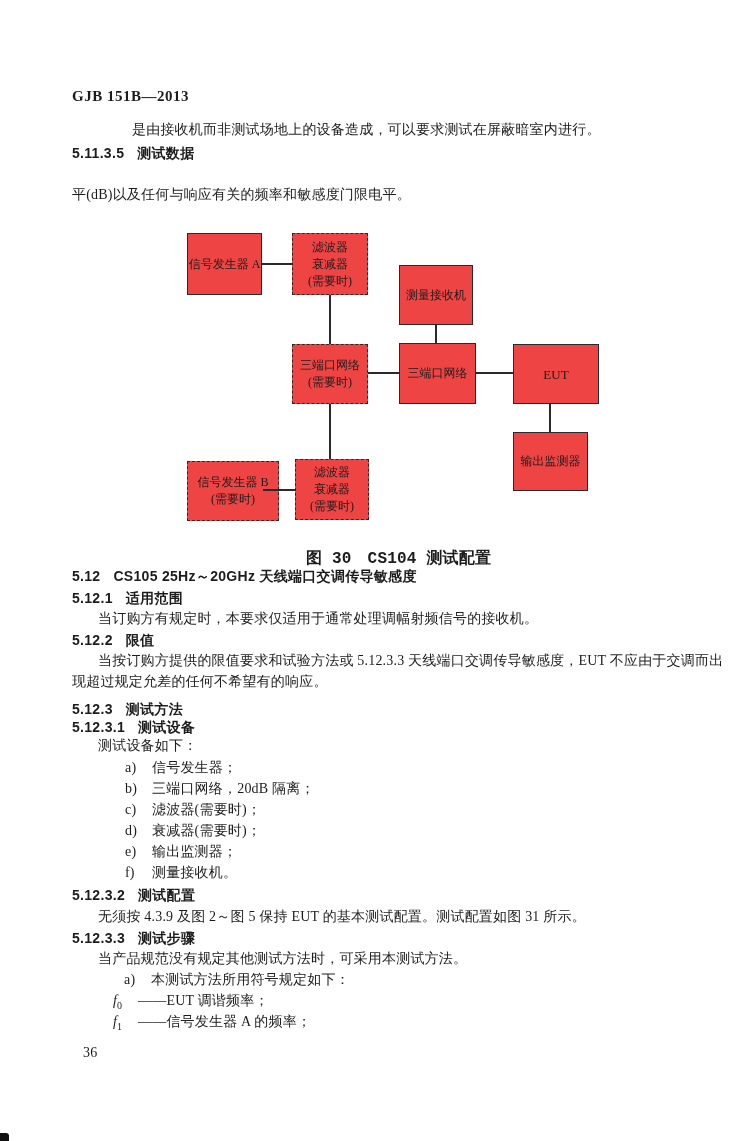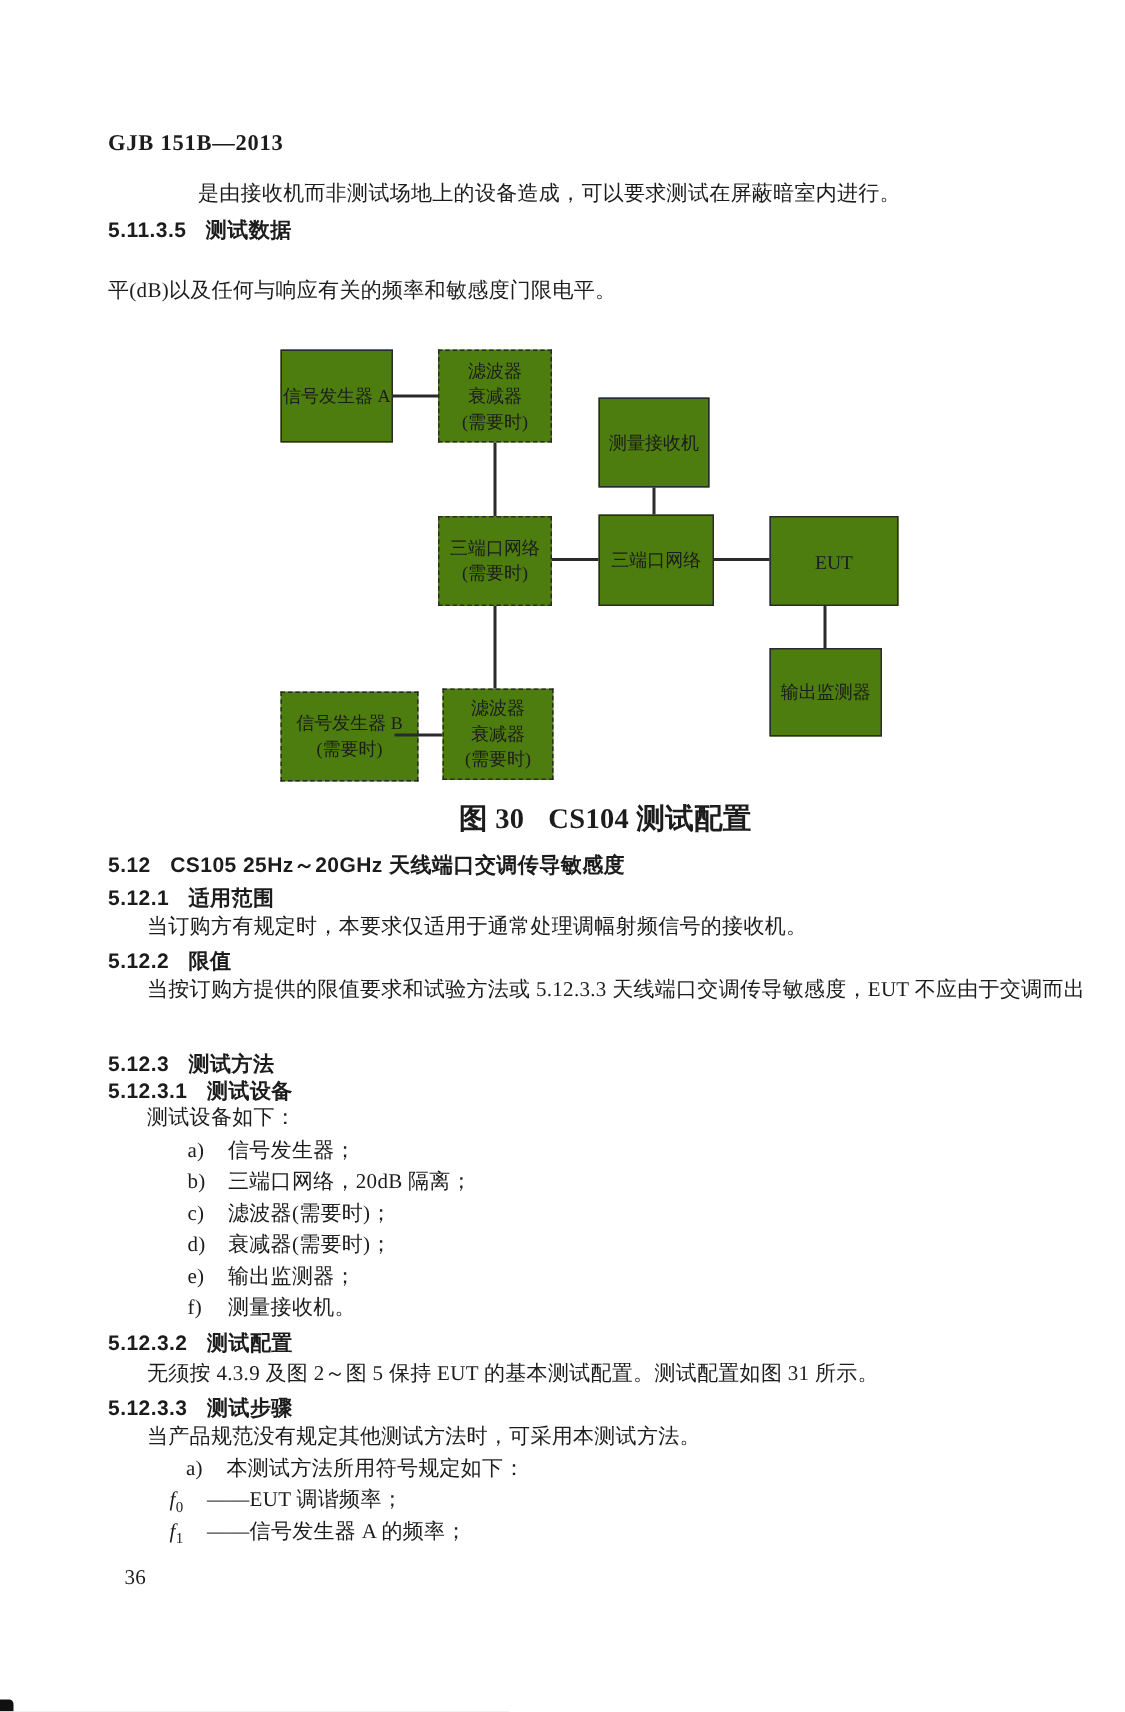--- a/index.html
+++ b/index.html
@@ -24,33 +24,34 @@
     font-weight:bold;
     letter-spacing:0.3px;
   }
   .hnum{margin-right:13px;}
   .hdr{
     font-size:15px;
     font-weight:bold;
     letter-spacing:0.5px;
   }
   .caption{
-    font-family:Liberation Serif, serif;
+    font-family:Liberation Mono, monospace;
     font-weight:bold;
-    font-size:19px;
+    font-size:16px;
+    margin-top:12px;
   }
   .caption .cap-prefix{margin-right:16px;}
   .ltr{display:inline-block;width:27px;}
   .fi{display:inline-block;width:25px;font-style:italic;}
   .fi sub{font-size:10px;font-style:normal;}
   
   .dbox{
     position:absolute;
     border:1.5px solid #2a2a2a;
-    background:#4d7c0f;
+    background:#ef4444;
     display:flex;
     align-items:center;
     justify-content:center;
     text-align:center;
     font-size:12px;
     line-height:17px;
     white-space:pre-line;
     box-sizing:border-box;
   }
   .dashed{border-style:dashed;}
@@ -114,20 +115,21 @@
 
   <div class="line heading" style="left:72px;top:589px">
     <span class="hnum">5.12.1</span><span>适用范围</span>
   </div>
   <div class="line" style="left:98px;top:610px">当订购方有规定时，本要求仅适用于通常处理调幅射频信号的接收机。</div>
 
   <div class="line heading" style="left:72px;top:631px">
     <span class="hnum">5.12.2</span><span>限值</span>
   </div>
   <div class="line" style="left:98px;top:652px">当按订购方提供的限值要求和试验方法或 5.12.3.3 天线端口交调传导敏感度，EUT 不应由于交调而出</div>
+  <div class="line" style="left:72px;top:673px">现超过规定允差的任何不希望有的响应。</div>
 
   <div class="line heading" style="left:72px;top:700px">
     <span class="hnum">5.12.3</span><span>测试方法</span>
   </div>
 
   <div class="line heading" style="left:72px;top:718px">
     <span class="hnum">5.12.3.1</span><span>测试设备</span>
   </div>
   <div class="line" style="left:98px;top:737px">测试设备如下：</div>
 

